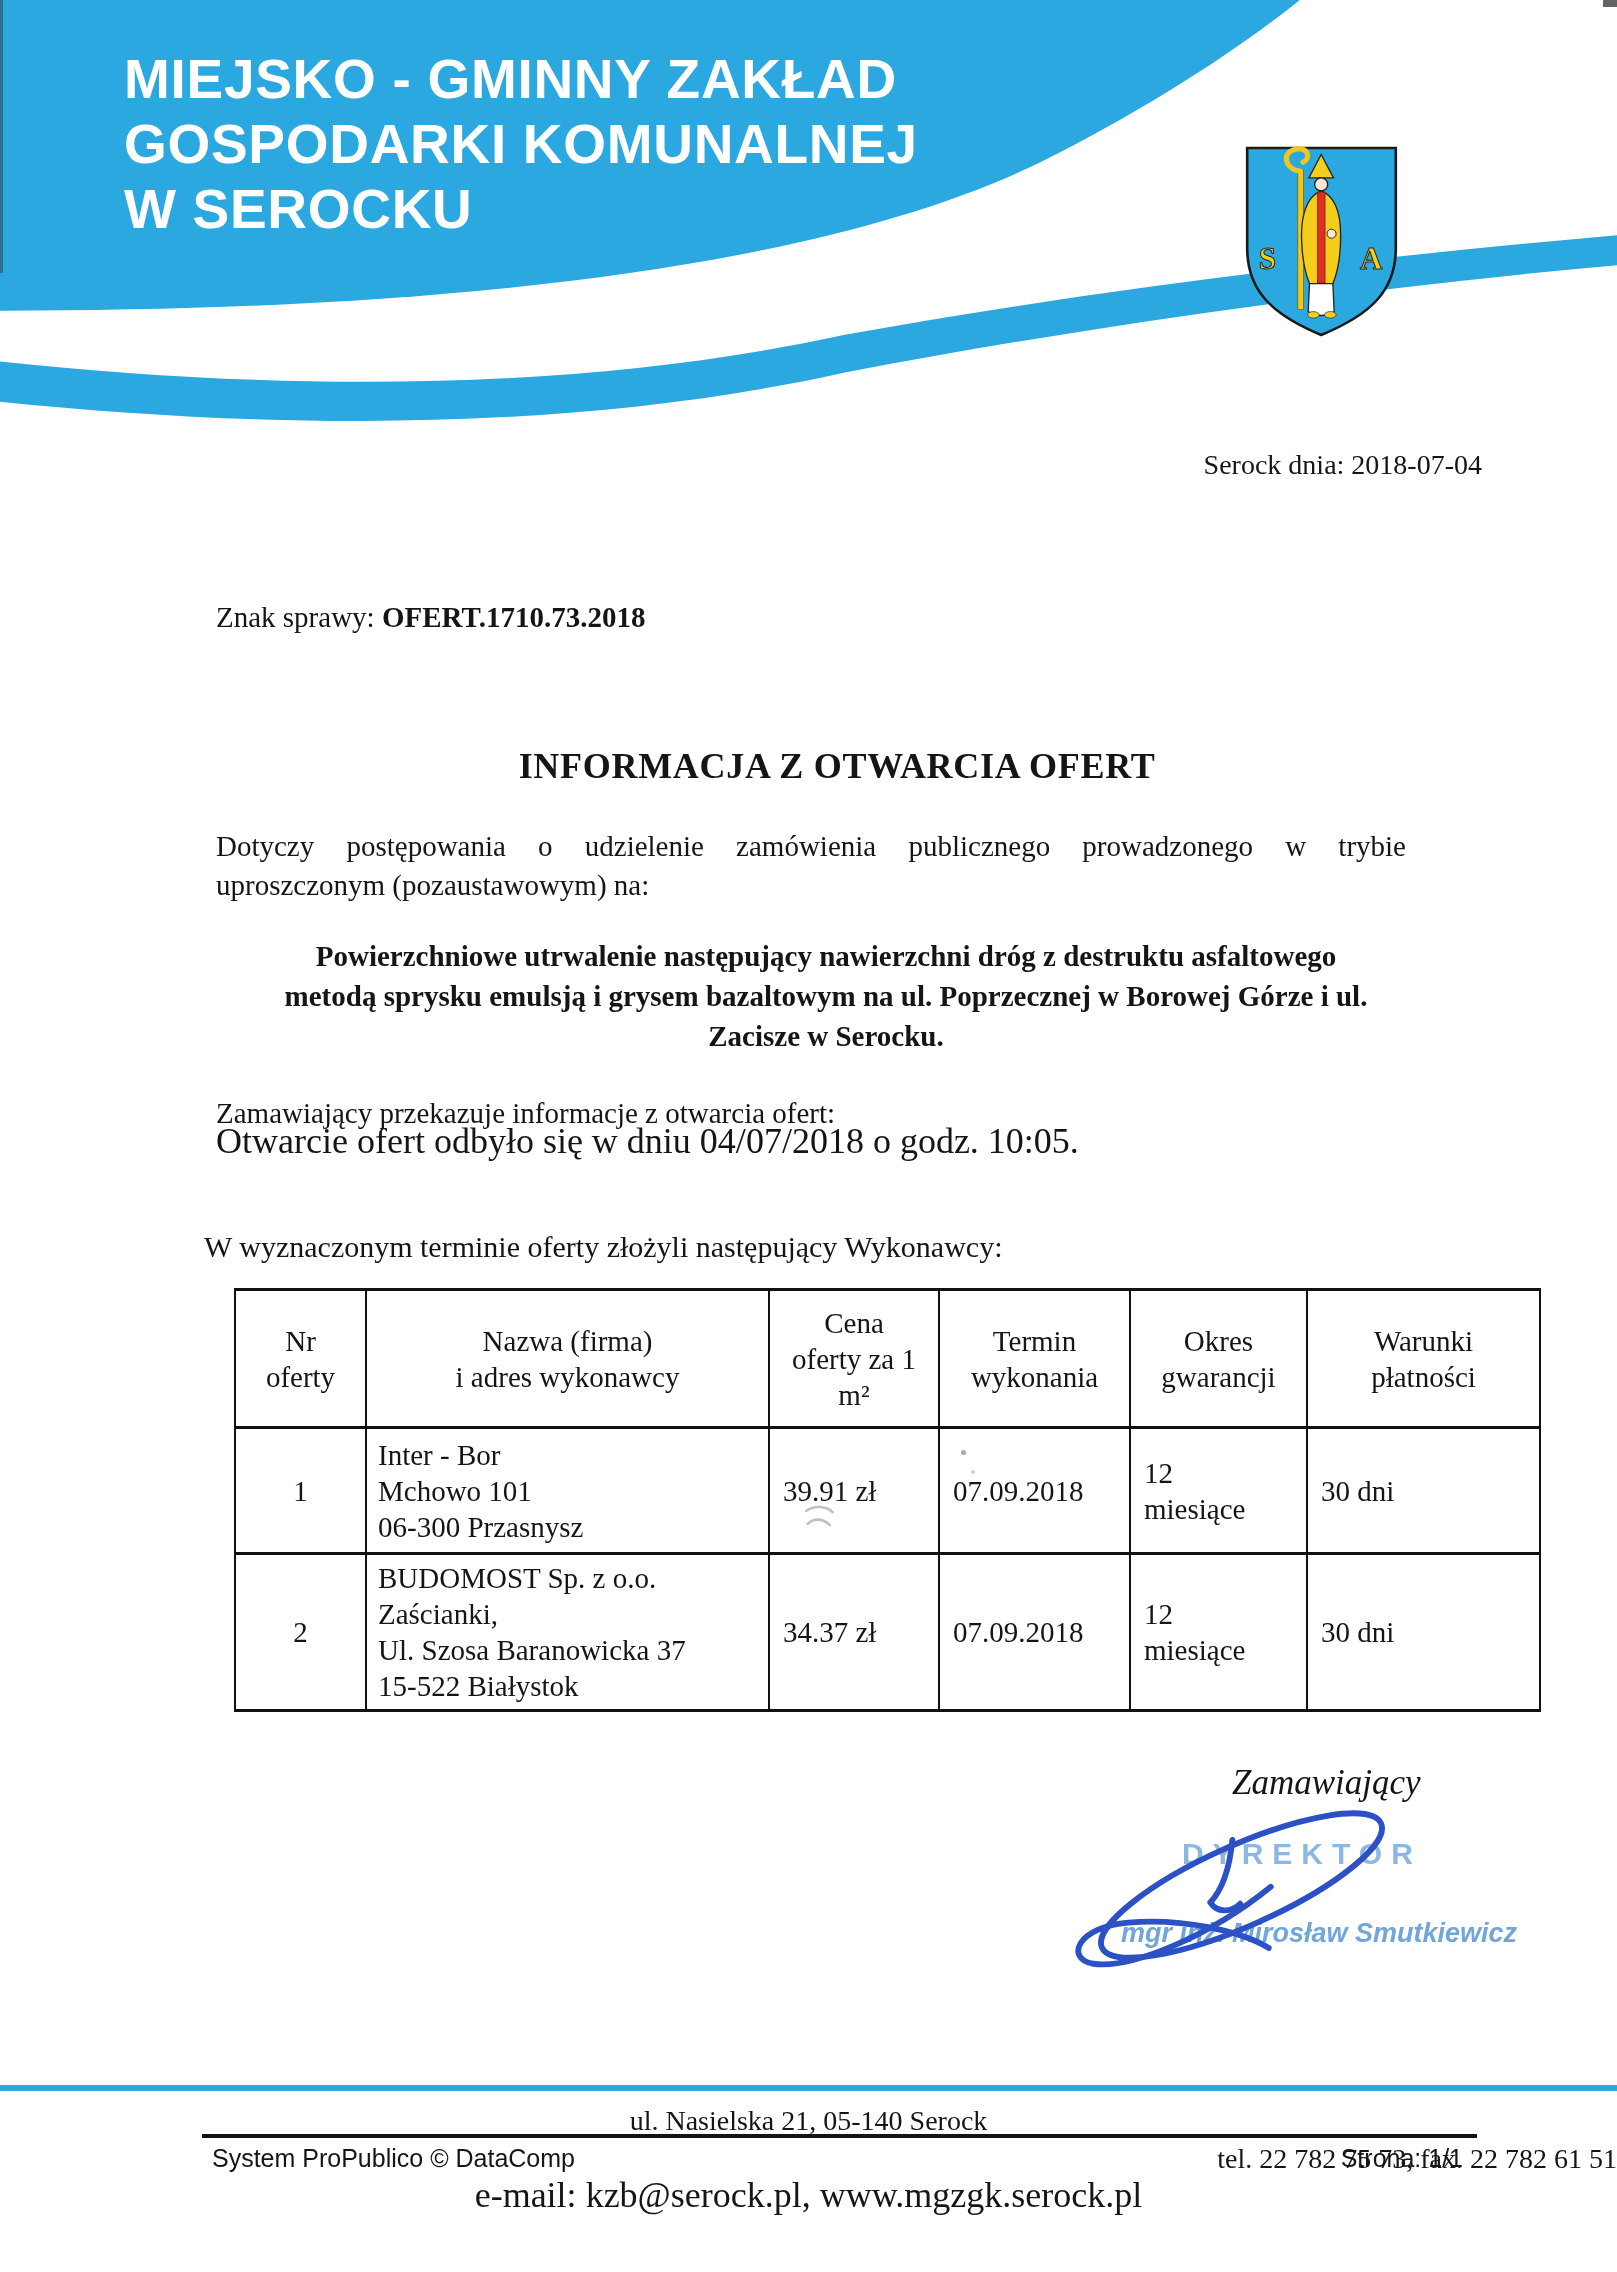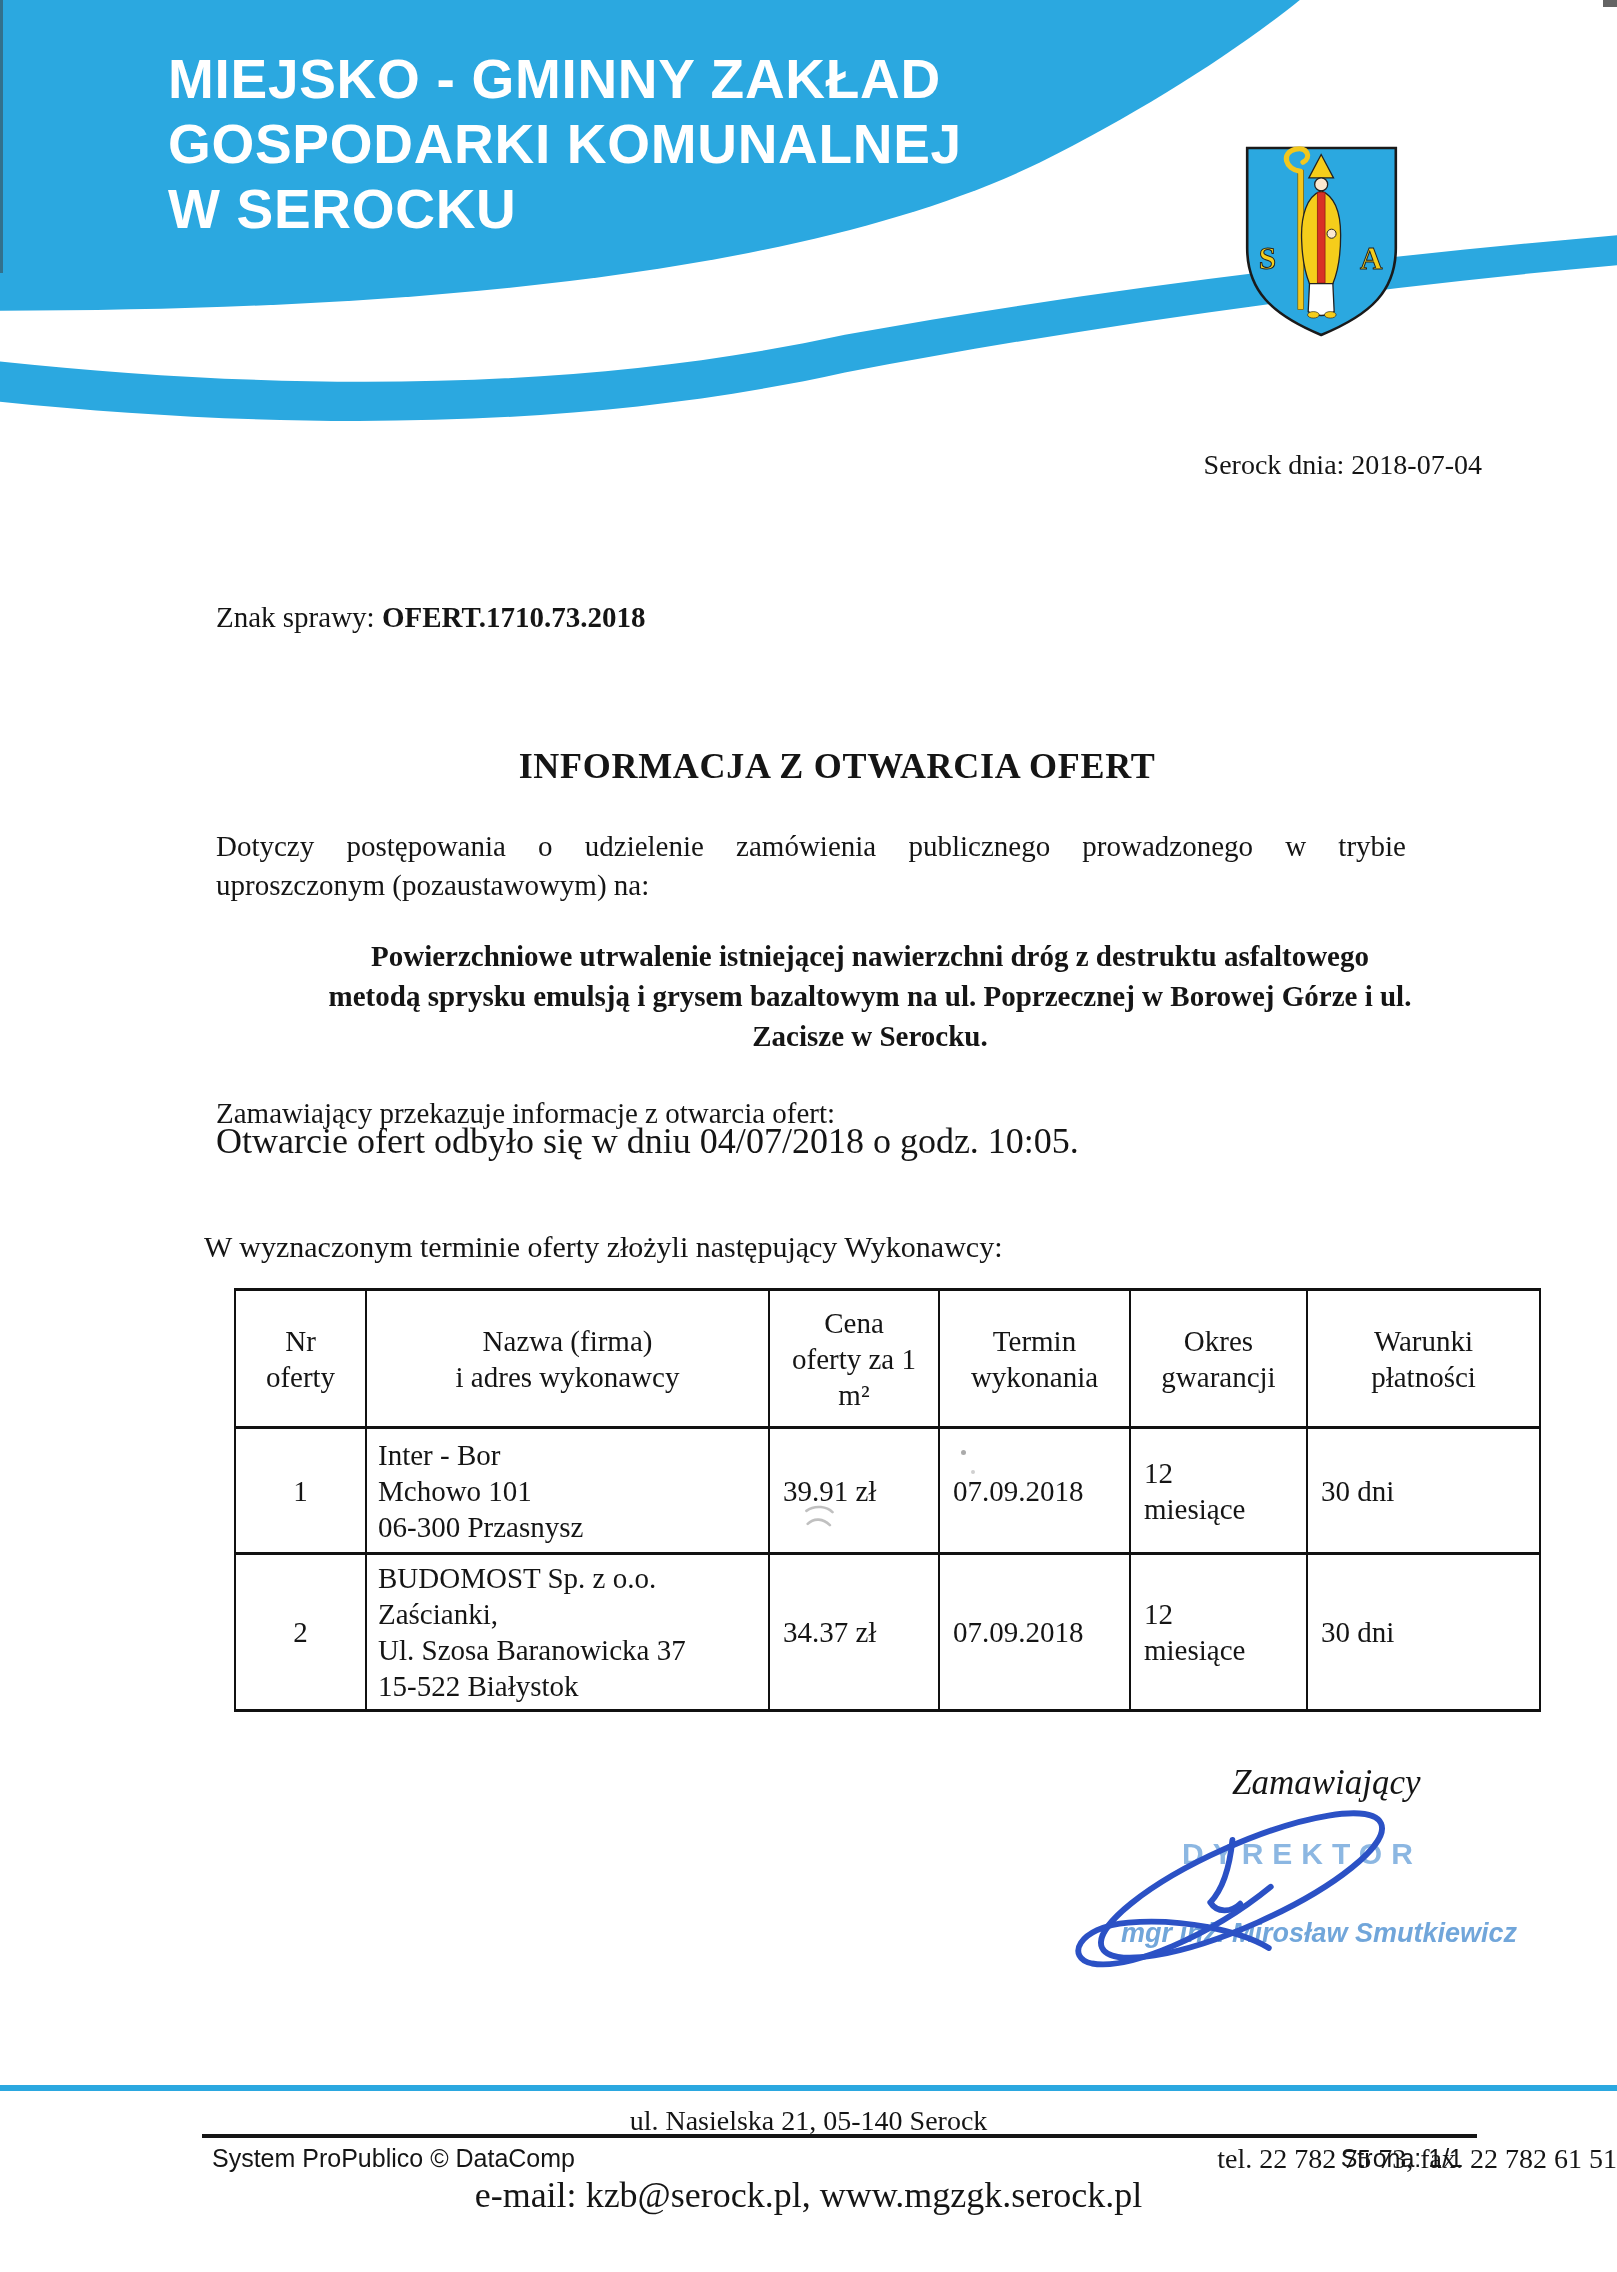--- a/index.html
+++ b/index.html
@@ -1,19 +1,19 @@
 <!DOCTYPE html>
 <html style="font-size:10.4px"><head>
 <meta charset="utf-8">
 <style>
   html,body{margin:0;padding:0;background:#e8e8e8;}
   .page{position:relative;width:1617px;height:2273px;background:#ffffff;overflow:hidden;
         font-family:"Liberation Serif",serif;color:#151515;}
   .abs{position:absolute;}
-  .pre{white-space:pre-line;margin-left:44px;}
+  .pre{white-space:pre-line;}
 
   
   .org-name{left:124px;top:47px;font-family:"Liberation Sans",sans-serif;font-weight:bold;
             font-size:55px;line-height:65px;color:#ffffff;letter-spacing:0.7px;}
   .date-line{left:975px;top:449px;width:507px;text-align:right;font-size:28px;}
 
   
   .case-line{left:216px;top:601px;font-size:29px;}
   .case-line b{font-weight:bold;}
   .doc-title{left:61px;top:745px;width:1552px;text-align:center;font-weight:bold;
@@ -95,21 +95,21 @@
 
   <div class="abs case-line"><span>Znak sprawy: </span><b>OFERT.1710.73.2018</b></div>
 
   <div class="abs intro">
     <div class="justify-line">Dotyczy postępowania o udzielenie zamówienia publicznego prowadzonego w trybie</div>
     <div>uproszczonym (pozaustawowym) na:</div>
   </div>
 
   <div class="abs doc-title">INFORMACJA Z OTWARCIA OFERT</div>
 
-  <div class="abs subject pre">Powierzchniowe utrwalenie istniejącej nawierzchni dróg z destruktu asfaltowego
+  <div class="abs subject pre">Powierzchniowe utrwalenie następujący nawierzchni dróg z destruktu asfaltowego
 metodą sprysku emulsją i grysem bazaltowym na ul. Poprzecznej w Borowej Górze i ul.
 Zacisze w Serocku.</div>
 
   <div class="abs info-line">Zamawiający przekazuje informacje z otwarcia ofert:</div>
   <div class="abs opening-line">Otwarcie ofert odbyło się w dniu 04/07/2018 o godz. 10:05.</div>
   <div class="abs table-intro">W wyznaczonym terminie oferty złożyli następujący Wykonawcy:</div>
 
   <table class="abs offers">
     <colgroup>
       <col style="width:131px">

